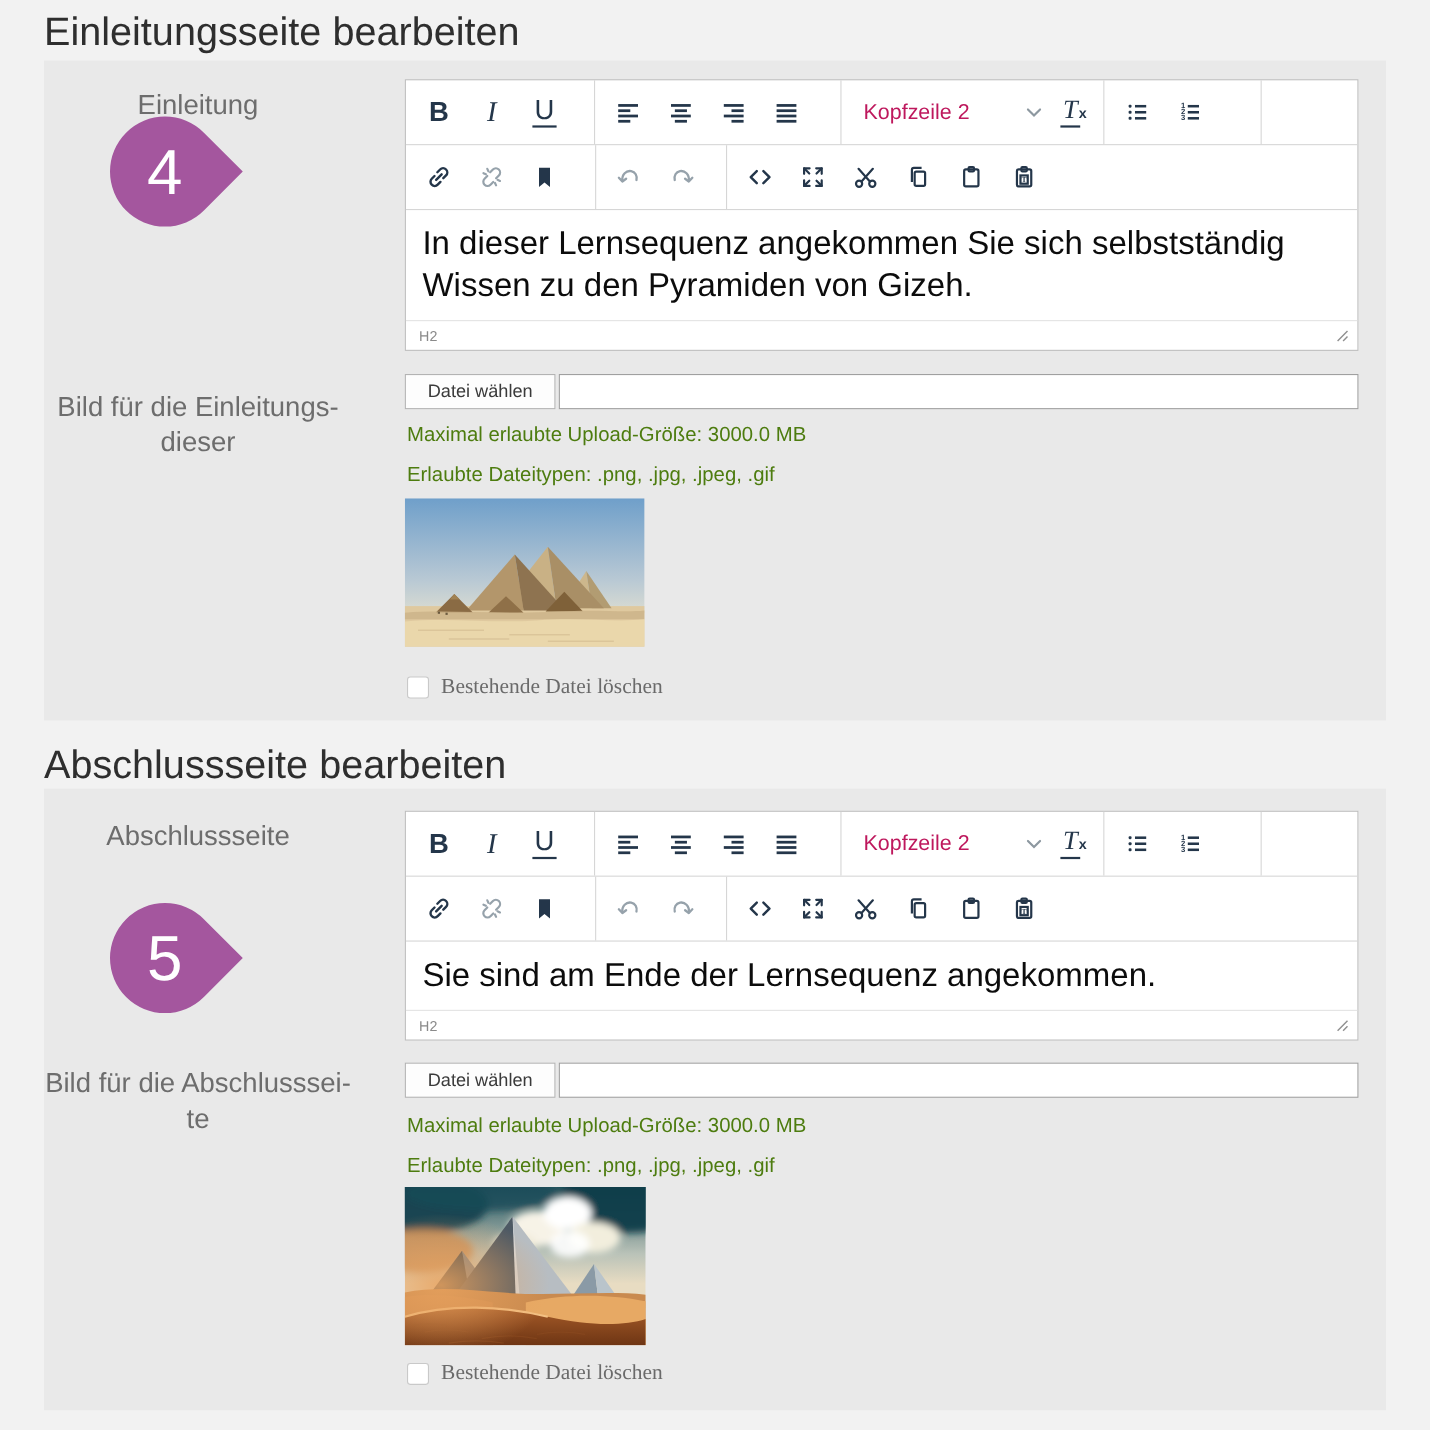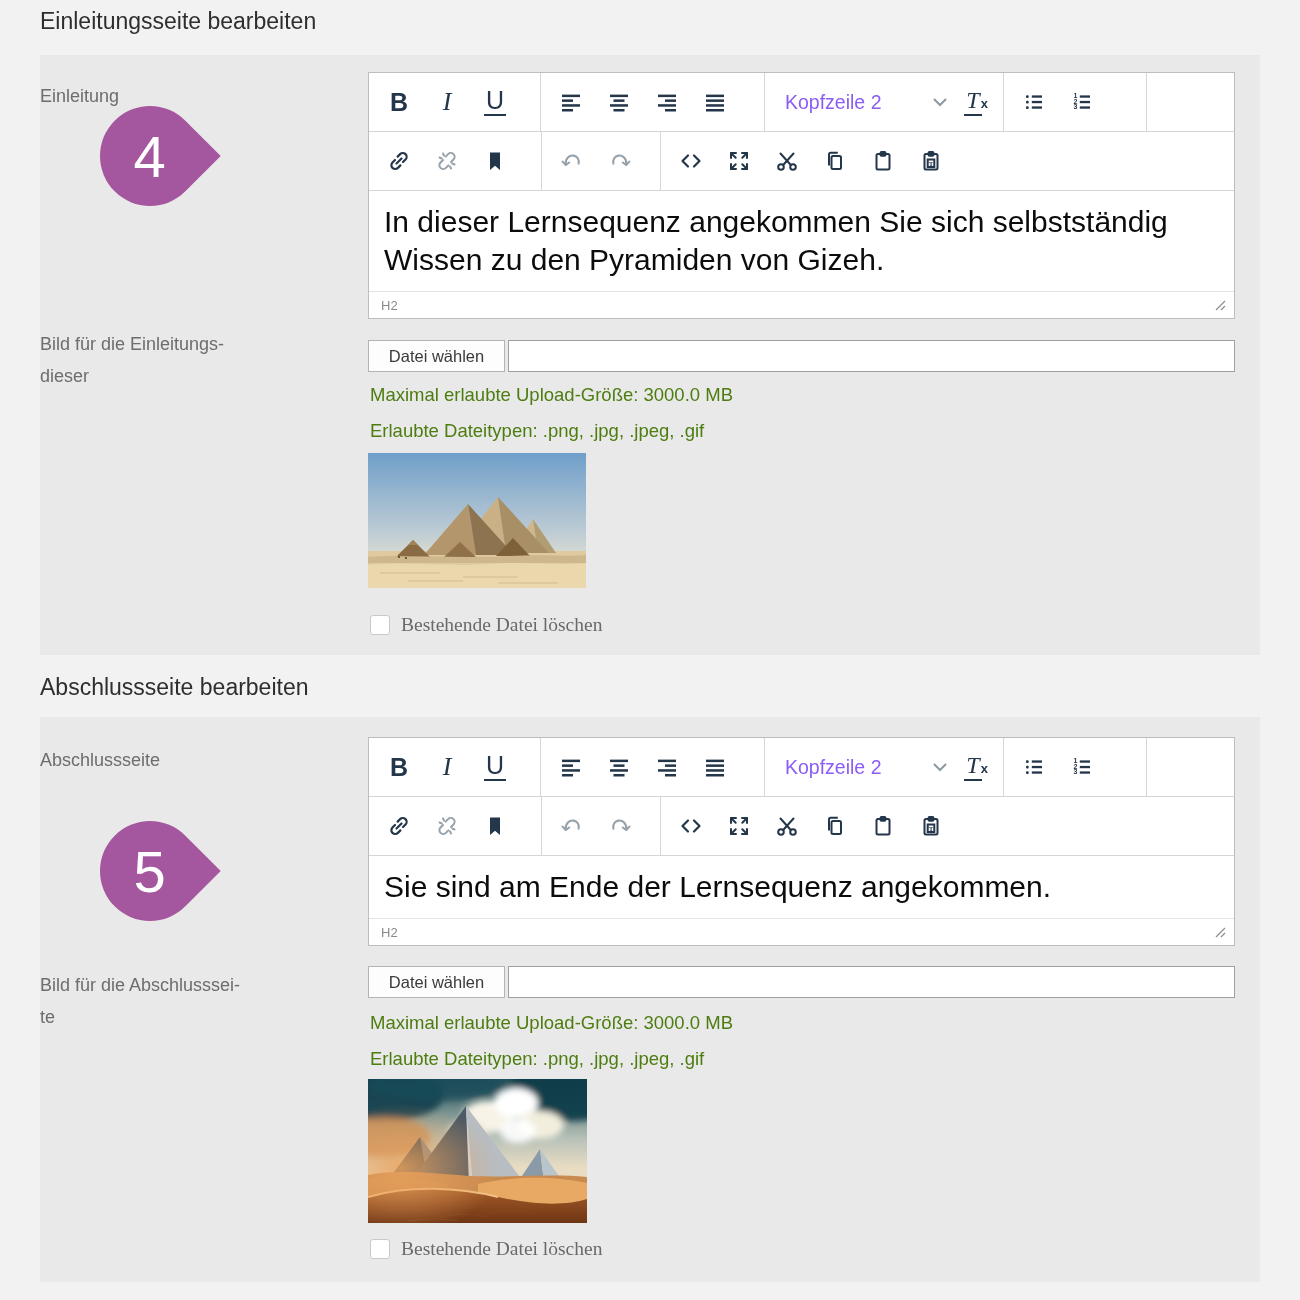--- a/index.html
+++ b/index.html
@@ -1,29 +1,29 @@
 <!DOCTYPE html>
 <html><head>
 <meta charset="utf-8">
 <style>
   html,body{margin:0;padding:0;}
   body{
     width:1300px;height:1300px;position:relative;overflow:hidden;
     background:#f2f2f2;
     font-family:"Liberation Sans",sans-serif;
   }
-  .section-title{position:absolute;left:40px;font-size:23px;font-weight:400;color:#2e2e2e;}
+  .section-title{position:absolute;left:40px;font-size:36px;font-weight:400;color:#2e2e2e;}
   #title1{top:8px;}
   #title2{top:674px;}
   .panel{position:absolute;left:40px;width:1220px;background:#e9e9e9;}
   #panel1{top:55px;height:600px;}
   #panel2{top:717px;height:565px;}
 
-  .field-label{position:absolute;left:0;width:280px;text-align:left;color:#6d6d6d;
-    font-size:18px;line-height:32px;}
+  .field-label{position:absolute;left:0;width:280px;text-align:center;color:#6d6d6d;
+    font-size:25px;line-height:32px;}
 
   
   .marker{position:absolute;width:100px;height:100px;background:#a4569e;
     border-radius:50% 0 50% 50%;transform:rotate(45deg);
     display:flex;align-items:center;justify-content:center;}
   .marker span{transform:rotate(-45deg);color:#ffffff;font-size:58px;font-weight:400;}
 
   
   .editor{position:absolute;left:328px;width:867px;background:#ffffff;
     border:1px solid #bdbdbd;box-sizing:border-box;}
@@ -38,21 +38,21 @@
   .g-r2-a{width:173px;}
   .g-r2-b{width:119px;}
   .tb-btn{width:48px;height:44px;border:none;background:transparent;padding:0;
     display:flex;align-items:center;justify-content:center;cursor:pointer;}
   .tl{font-size:25px;color:#24364a;line-height:1;}
   .tl.b{font-weight:700;}
   .tl.i{font-family:"Liberation Serif",serif;font-style:italic;font-size:26px;}
   .tl.u{border-bottom:2.2px solid #24364a;padding:0 2px 1px 2px;}
   .tb-select{display:flex;align-items:center;justify-content:space-between;
     width:186px;height:44px;padding:0 8px 0 14px;cursor:pointer;}
-  .tb-select .fmt{font-size:19.5px;color:#8b5cf6;}
+  .tb-select .fmt{font-size:19.5px;color:#be185d;}
   .tx{display:flex;align-items:baseline;color:#24364a;}
   .tx .tx-t{font-family:"Liberation Serif",serif;font-style:italic;font-size:24px;
     border-bottom:2.2px solid #24364a;padding:0 2px 0 2px;line-height:1.05;}
   .tx .tx-x{font-size:13px;font-weight:700;margin-left:-1px;}
   .ed-content{padding:12px 15px;font-size:30px;line-height:38px;color:#0c0c0c;}
   .ed-status{height:26px;border-top:1px solid #e3e3e3;display:flex;align-items:center;
     justify-content:space-between;padding:0 8px 0 12px;}
   .ed-status .path{font-size:13px;color:#8a8a8a;}
 
   .choose-btn{position:absolute;left:328px;width:137px;height:32px;box-sizing:border-box;
@@ -294,21 +294,21 @@
       <div>Wissen zu den Pyramiden von Gizeh.</div>
     </div>
     <div class="ed-status">
       <span class="path">H2</span>
       <svg class="resize" width="11" height="11" viewBox="0 0 11 11">
           <path d="M10 1 1 10 M10 6 6 10" stroke="#909090" stroke-width="1.3" fill="none"></path>
         </svg>
     </div>
   </div>
 
-  <div class="field-label" style="top:273px">
+  <div class="field-label" style="top:299px">
     <div>Bild für die Einleitungs-</div>
     <div>dieser</div>
   </div>
 
   <button class="choose-btn" style="top:285px">Datei wählen</button>
   <input class="file-field" style="top: 285px;" readonly="" value="">
 
   <div class="info-text" style="top:329px">Maximal erlaubte Upload-Größe: 3000.0 MB</div>
   <div class="info-text" style="top:365px">Erlaubte Dateitypen: .png, .jpg, .jpeg, .gif</div>
 

